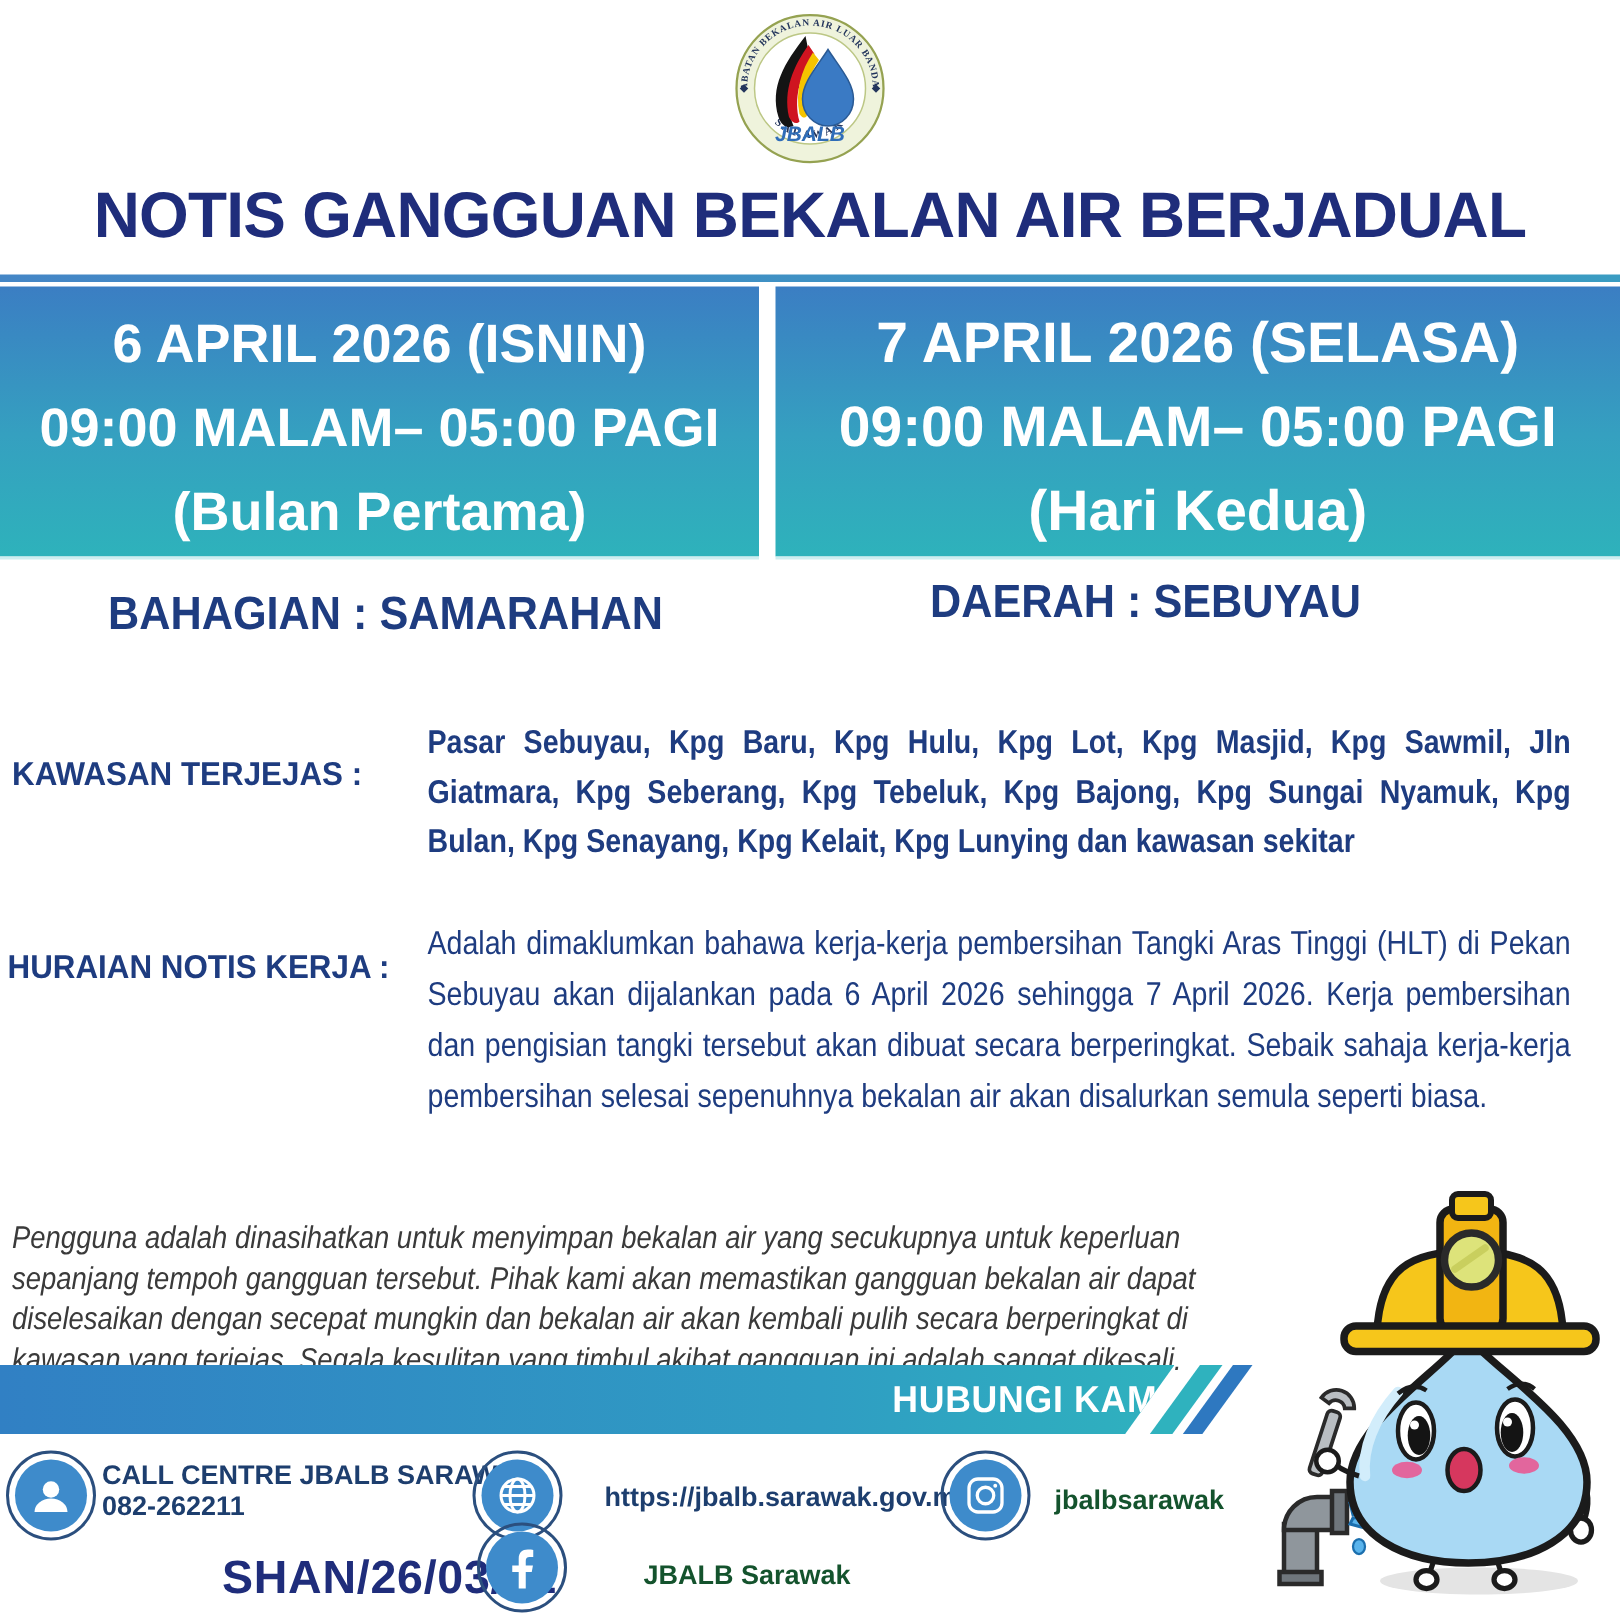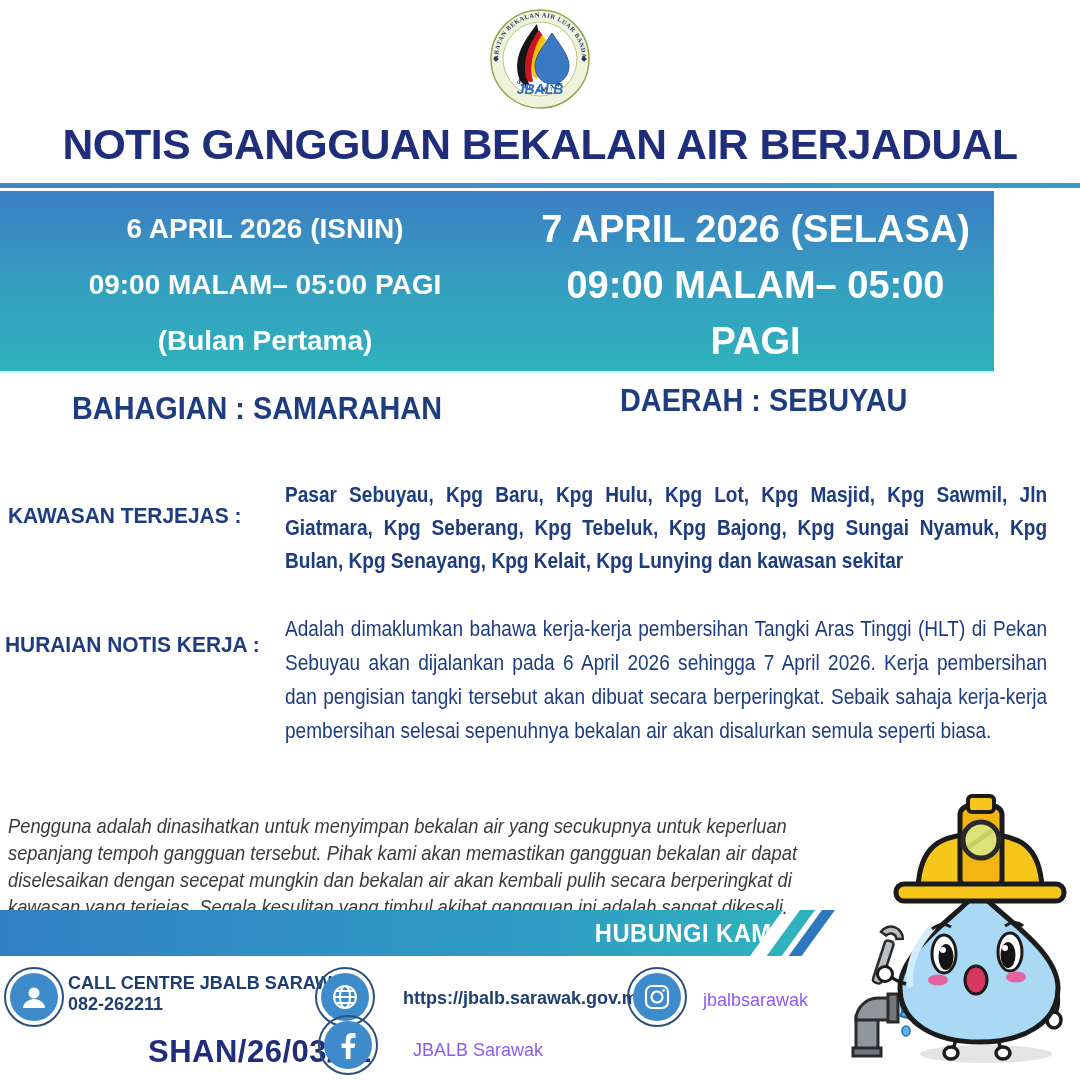--- a/index.html
+++ b/index.html
@@ -11,22 +11,22 @@
   .title{position:absolute;left:0;top:120px;width:1080px;text-align:center;
          font-size:43px;font-weight:bold;letter-spacing:-0.5px;color:#1f2d7b;
          transform:scaleX(0.99);transform-origin:center;}
   .title-rule{position:absolute;left:0;top:183px;width:1080px;height:5px;
          background:linear-gradient(90deg,#4486c6,#3a9cc2);}
 
   
   .banner{position:absolute;top:191px;height:180px;color:#ffffff;font-weight:bold;
           text-align:center;background:linear-gradient(180deg,#3b7ec3 0%,#35a0c0 55%,#2eb2bb 100%);
           border-bottom:2px solid #cdeef0;}
-  .banner-left{left:0;width:506px;font-size:28px;padding-left:12px;}
-  .banner-right{left:517px;width:477px;font-size:38px;}
+  .banner-left{left:0;width:506px;font-size:36px;}
+  .banner-right{left:517px;width:563px;font-size:38px;}
   .banner .bline{line-height:56px;}
   .banner .pad{height:10px;}
 
   
   .region{position:absolute;font-size:31px;font-weight:bold;color:#1e3c80;
           transform:scaleX(0.93);transform-origin:left;white-space:nowrap;}
   .bahagian{left:72px;top:391px;}
   .daerah{left:620px;top:383px;}
 
   
@@ -51,21 +51,21 @@
         transform:scaleX(0.95);}
   .stripe{position:absolute;top:910px;height:46px;transform:skewX(-36deg);transform-origin:top left;}
   .stripe1{left:800px;width:15px;background:#2fb2be;}
   .stripe2{left:822px;width:13px;background:#2e78c0;}
 
   
   .cicon{position:absolute;width:48px;height:48px;border-radius:50%;background:#3e8bcb;
          display:flex;align-items:center;justify-content:center;}
   .cicon::before{content:"";position:absolute;inset:-6px;border:2px solid #2b4f7e;border-radius:50%;}
   .ctext-dark{position:absolute;font-size:18px;font-weight:bold;color:#1d3e6e;white-space:nowrap;}
-  .ctext-blue{position:absolute;font-size:18px;font-weight:normal;color:#8b5cf6;white-space:nowrap;}
+  .ctext-blue{position:absolute;font-size:18px;font-weight:bold;color:#14532d;white-space:nowrap;}
   .call-block{position:absolute;left:68px;top:973px;font-size:18px;font-weight:bold;
               color:#1d3e6e;line-height:21px;white-space:nowrap;}
   .reference{position:absolute;left:148px;top:1034px;font-size:31px;font-weight:bold;
              color:#1f2d7b;letter-spacing:0.5px;}
 
   .mascot{position:absolute;left:840px;top:788px;width:240px;height:292px;}
 </style>
 </head>
 <body>
 
@@ -101,20 +101,21 @@
   <div class="banner banner-left">
     <div class="pad"></div>
     <div class="bline">6 APRIL 2026 (ISNIN)</div>
     <div class="bline">09:00 MALAM– 05:00 PAGI</div>
     <div class="bline">(Bulan Pertama)</div>
   </div>
   <div class="banner banner-right">
     <div class="pad"></div>
     <div class="bline">7 APRIL 2026 (SELASA)</div>
     <div class="bline">09:00 MALAM– 05:00 PAGI</div>
+    <div class="bline">(Hari Kedua)</div>
   </div>
 
   <div class="region bahagian">BAHAGIAN : SAMARAHAN</div>
   <div class="region daerah">DAERAH : SEBUYAU</div>
 
   <div class="sec-label kawasan-label">KAWASAN TERJEJAS  :</div>
   <div class="sec-body kawasan-body">Pasar Sebuyau, Kpg Baru, Kpg Hulu, Kpg Lot, Kpg Masjid, Kpg Sawmil, Jln Giatmara, Kpg Seberang, Kpg Tebeluk, Kpg Bajong, Kpg Sungai Nyamuk, Kpg Bulan, Kpg Senayang, Kpg Kelait, Kpg Lunying dan kawasan sekitar</div>
 
   <div class="sec-label huraian-label">HURAIAN NOTIS KERJA :</div>
   <div class="sec-body huraian-body">Adalah dimaklumkan bahawa kerja-kerja pembersihan Tangki Aras Tinggi (HLT) di Pekan Sebuyau akan dijalankan pada 6 April 2026 sehingga 7 April 2026. Kerja pembersihan dan pengisian tangki tersebut akan dibuat secara berperingkat. Sebaik sahaja kerja-kerja pembersihan selesai sepenuhnya bekalan air akan disalurkan semula seperti biasa.</div>
@@ -148,21 +149,21 @@
       <line x1="6" y1="21" x2="24" y2="21"></line>
     </svg>
   </div>
   <div class="ctext-dark" style="left:403px;top:988px;">https://jbalb.sarawak.gov.my/</div>
 
   <div class="cicon" style="left:324px;top:1021px;">
     <svg width="30" height="30" viewBox="0 0 30 30">
       <path d="M17.5,29 v-11 h4 l0.8,-4.4 h-4.8 v-3 c0,-1.5 0.7,-2.6 2.6,-2.6 h2.4 V3.3 C21.8,3.1 20.3,3 18.8,3 c-3.6,0 -6,2.1 -6,6.1 v4.5 h-4.3 v4.4 h4.3 v11 Z" fill="#ffffff"></path>
     </svg>
   </div>
-  <div class="ctext-blue" style="left:413px;top:1040px;">JBALB Sarawak</div>
+  <div class="ctext-blue" style="left:429px;top:1040px;">JBALB Sarawak</div>
 
   <div class="cicon" style="left:633px;top:973px;">
     <svg width="30" height="30" viewBox="0 0 30 30" fill="none" stroke="#ffffff" stroke-width="2.2">
       <rect x="4" y="4" width="22" height="22" rx="6"></rect>
       <circle cx="15" cy="15" r="5.5"></circle>
       <circle cx="21.5" cy="8.5" r="1.3" fill="#ffffff" stroke="none"></circle>
     </svg>
   </div>
   <div class="ctext-blue" style="left:703px;top:990px;">jbalbsarawak</div>
 

